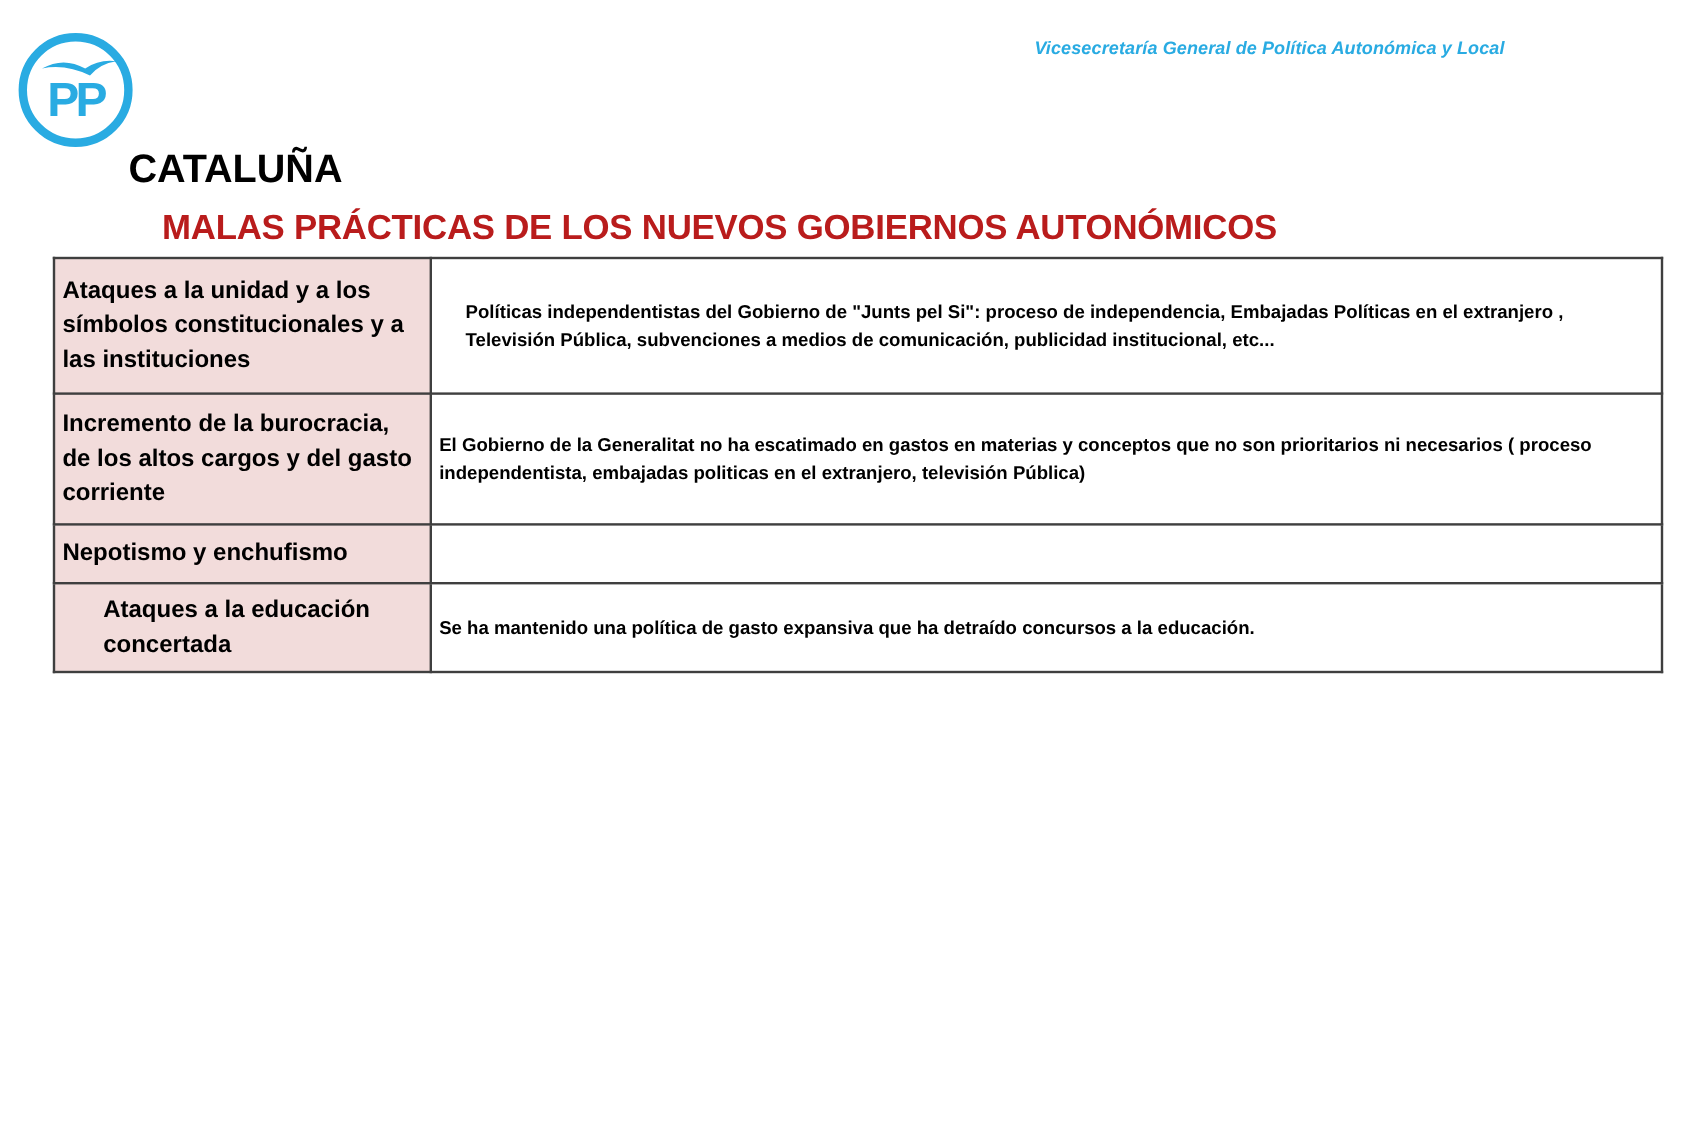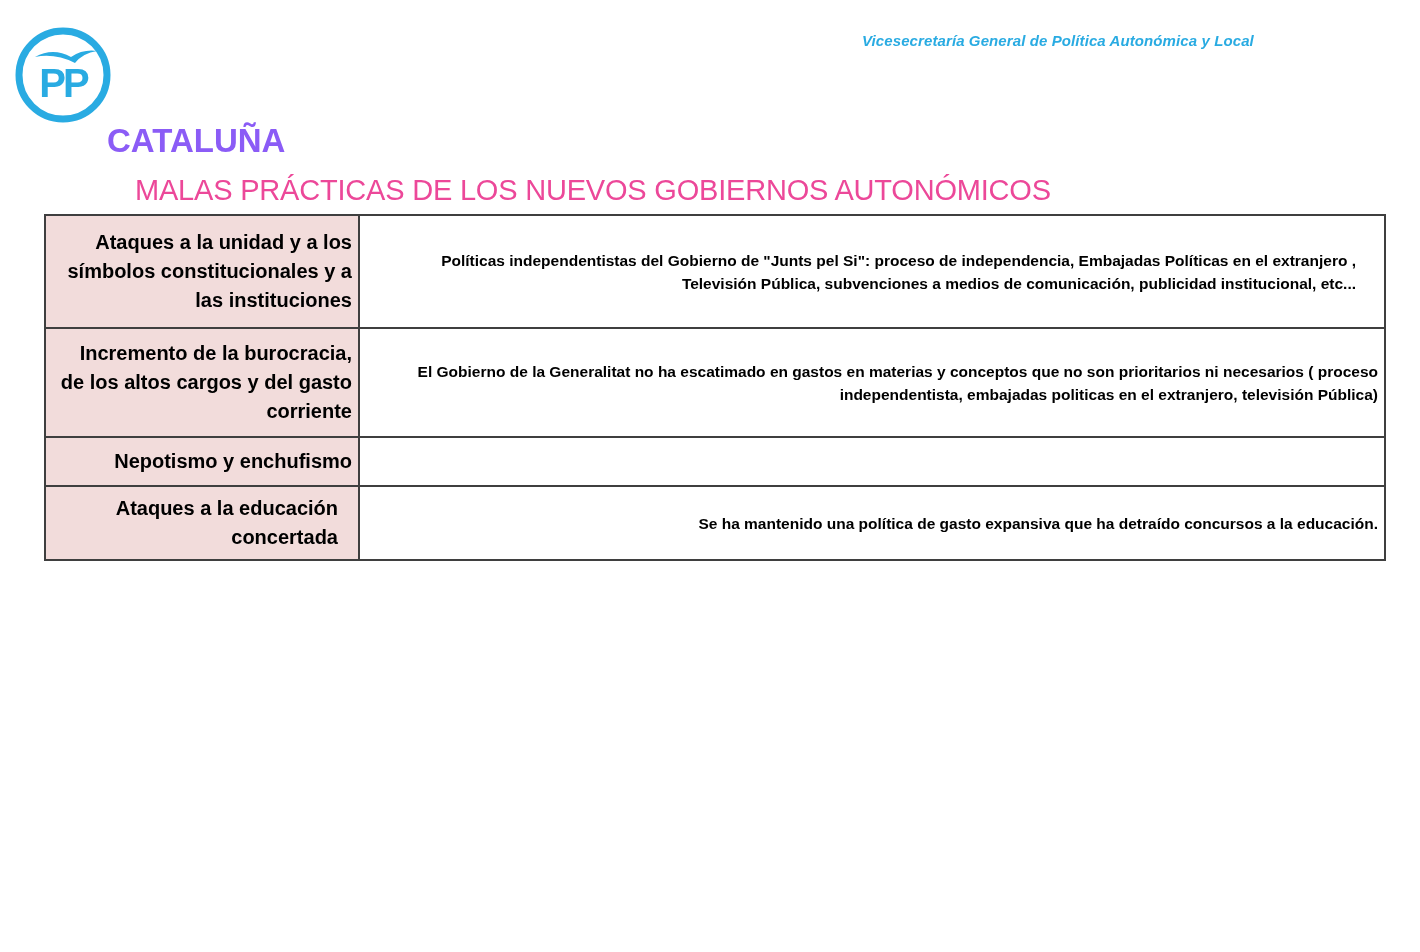--- a/index.html
+++ b/index.html
@@ -2,26 +2,26 @@
 <html><head>
 <meta charset="utf-8">
 <style>
   html, body { margin:0; padding:0; background:#ffffff; }
   body { width:1420px; height:952px; position:relative; overflow:hidden;
          font-family:"Liberation Sans", "DejaVu Sans", sans-serif; }
   .logo { position:absolute; left:13px; top:27px; width:100px; height:96px; }
   .header-right { position:absolute; left:862px; top:32px; font-size:15px; font-weight:bold;
          font-style:italic; color:#29abe2; white-space:nowrap; letter-spacing:0.1px;text-align:center; }
   .region-title { position:absolute; left:107px; top:122px; font-size:33px; font-weight:bold;
-         color:#8b5cf6; white-space:nowrap; }
-  .main-title { position:absolute; left:135px; top:174px; font-size:29px; font-weight:normal;
-         color:#ec4899; white-space:nowrap; letter-spacing:-0.2px; }
+         color:#000000; white-space:nowrap; }
+  .main-title { position:absolute; left:135px; top:174px; font-size:29px; font-weight:bold;
+         color:#b91c1c; white-space:nowrap; letter-spacing:-0.2px; }
   table.practices { position:absolute; left:44px; top:214px; width:1342px; border-collapse:collapse;
          table-layout:fixed; }
-  table.practices td { border:2px solid #3f3f3f; text-align:right; vertical-align:middle;
+  table.practices td { border:2px solid #3f3f3f; text-align:left; vertical-align:middle;
          font-weight:bold; color:#000; padding:0 6px; }
   td.cat { width:300px; background:#f2dcdb; font-size:20px; line-height:29px; }
   td.desc { background:#ffffff; font-size:15.5px; line-height:23px; }
 </style>
 </head>
 <body>
 
 <div class="logo">
   <svg width="100" height="96" viewBox="0 0 100 96">
     <circle cx="50" cy="48" r="44" fill="none" stroke="#29abe2" stroke-width="7"></circle>
@@ -42,17 +42,17 @@
     </tr>
     <tr style="height:109px">
       <td class="cat">Incremento de la burocracia, de los altos cargos y del gasto corriente</td>
       <td class="desc">El Gobierno de la Generalitat no ha escatimado en gastos en materias y conceptos que no son prioritarios ni necesarios ( proceso independentista, embajadas politicas en el extranjero, televisión Pública)</td>
     </tr>
     <tr style="height:49px">
       <td class="cat">Nepotismo y  enchufismo</td>
       <td class="desc"></td>
     </tr>
     <tr style="height:74px">
-      <td class="cat" style="padding:0 20px">Ataques a la educación concertada</td>
+      <td class="cat" style="padding:0 40px">Ataques a la educación concertada</td>
       <td class="desc">Se ha mantenido una política de gasto expansiva que ha detraído concursos a la educación.</td>
     </tr>
   </tbody>
 </table>
 
 </body></html>

